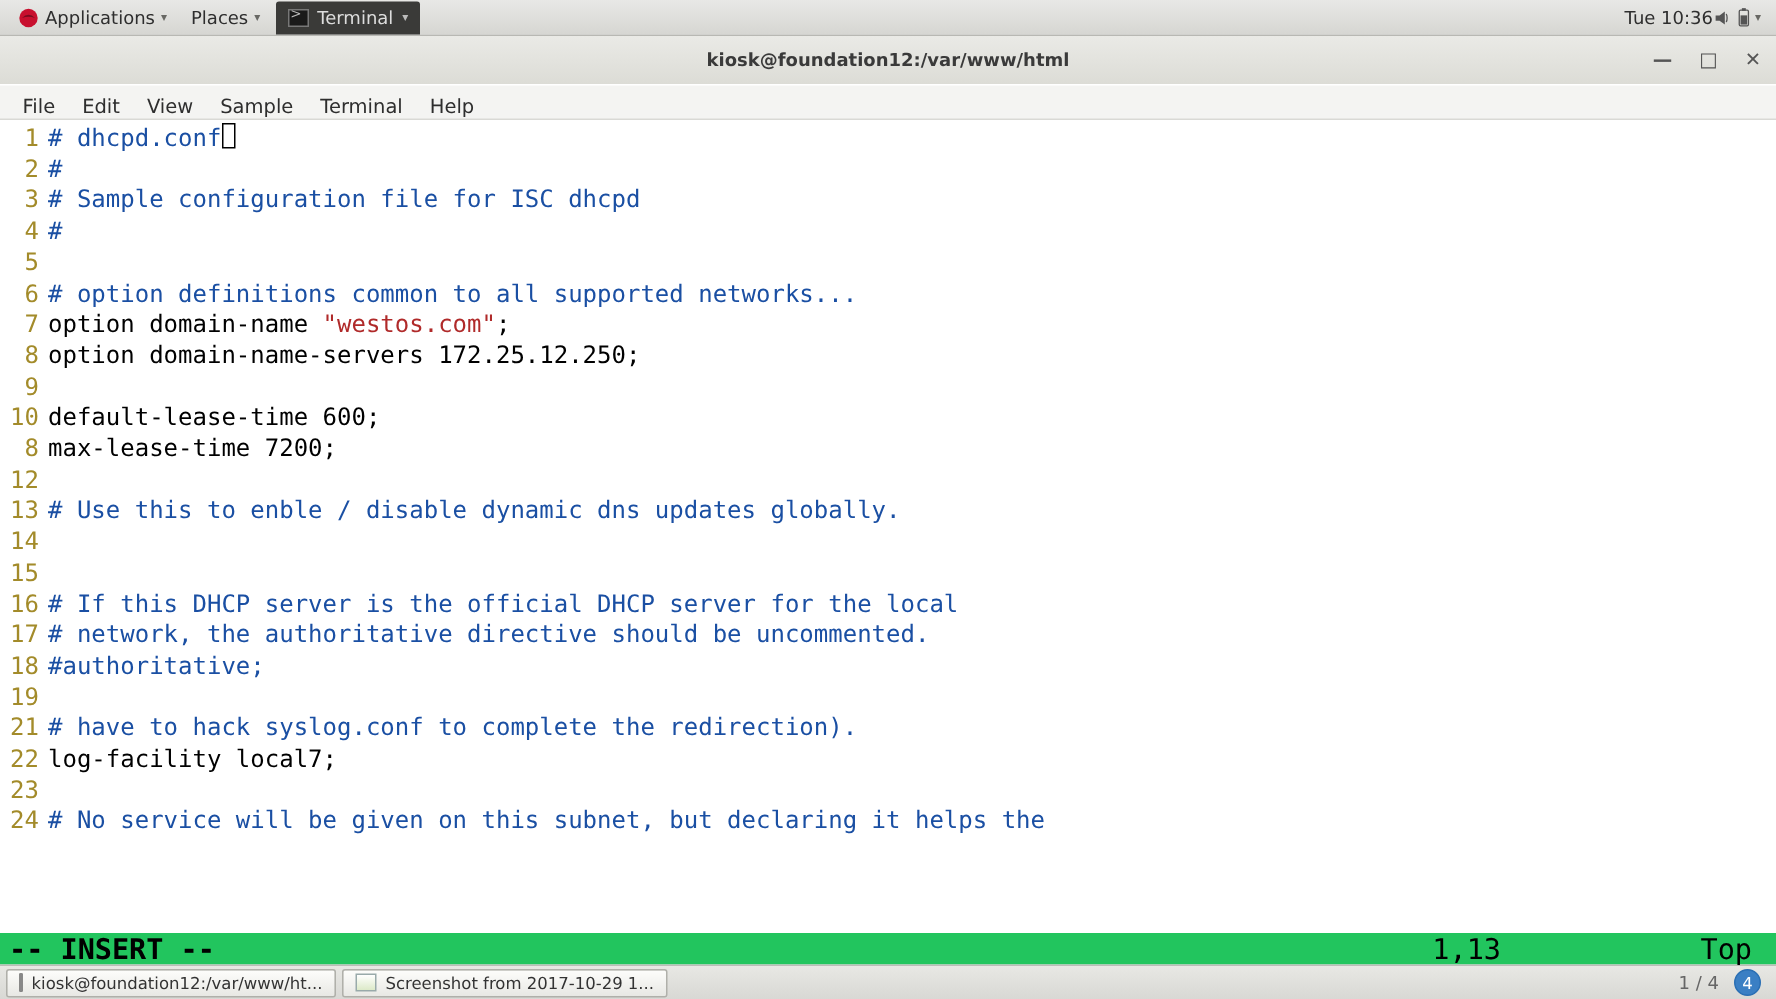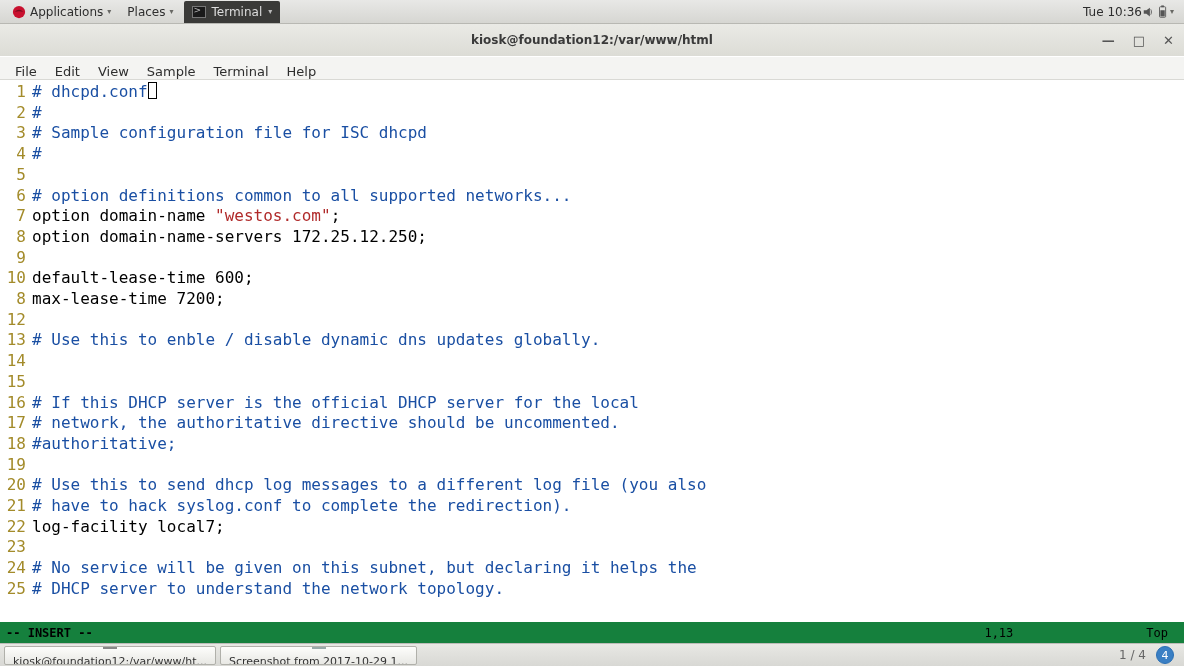--- a/index.html
+++ b/index.html
@@ -29,27 +29,27 @@
   
   .editor { height: 542px; background: #fff; font-family: "DejaVu Sans Mono", monospace; font-size: 16px; line-height: 20.7px; padding-top: 2px; overflow: hidden; }
   .line { display: flex; white-space: pre; }
   .gutter { width: 32px; text-align: right; color: #a38b2a; padding-right: 6px; flex-shrink: 0; font-weight: 500; }
   .code { color: #000; }
   .c-comment { color: #1a4fa3; }
   .c-string  { color: #b02a2a; }
   .cursor-box { display:inline-block; width: 9px; height: 17px; border: 1px solid #000; vertical-align: -2px; }
   
   
-  .status { height: 21px; font-family: "DejaVu Sans Mono", monospace; font-size: 12px; font-weight: bold; display: flex; align-items: center; padding: 0 6px; color: #000; background: #15803d; }
+  .status { height: 21px; font-family: "DejaVu Sans Mono", monospace; font-size: 19px; font-weight: bold; display: flex; align-items: center; padding: 0 6px; color: #000; background: #22c55e; }
   .status .mid { margin-left: auto; padding-right: 120px; font-weight: normal; }
   .status .right { padding-right: 10px; font-weight: normal; margin-left: 13px; }
   
   
   .taskbar { height: 23px; background: linear-gradient(#e8e8e4, #d8d8d4); border-top: 1px solid #bcbcb8; display: flex; align-items: center; padding: 0 4px; gap: 4px; }
-  .task-btn { height: 19px; border: 1px solid #b0b0aa; background: linear-gradient(#fdfdfb,#e8e8e4); border-radius: 2px; display: flex; align-items: center; gap: 6px; padding: 0 8px; font-size: 11px; color: #333; max-width: 220px; overflow: hidden; white-space: nowrap; flex-direction: column; }
+  .task-btn { height: 19px; border: 1px solid #b0b0aa; background: linear-gradient(#fdfdfb,#e8e8e4); border-radius: 2px; display: flex; align-items: center; gap: 6px; padding: 0 8px; font-size: 11px; color: #333; max-width: 220px; overflow: hidden; white-space: nowrap; }
   .task-btn .ico { width: 14px; height: 12px; background: #222; border:1px solid #888; }
   .task-btn .ico2 { width: 14px; height: 12px; border:1px solid #9aa; background: linear-gradient(#fff,#dce9c8); }
   .taskbar .tray { margin-left: auto; display: flex; align-items: center; gap: 10px; padding-right: 6px; color: #666; }
   .ws-badge { width: 18px; height: 18px; border-radius: 50%; background: #3a7fc4; color: #fff; font-size: 11px; display: flex; align-items: center; justify-content: center; border: 1px solid #2a6fb4; }
 </style>
 </head>
 <body>
 
 <div class="top-panel">
   <div class="left">
@@ -121,26 +121,24 @@
     <div class="line"><span class="gutter">10</span><span class="code"><span>default-lease-time 600;</span></span></div>
     <div class="line"><span class="gutter">8</span><span class="code"><span>max-lease-time 7200;</span></span></div>
     <div class="line"><span class="gutter">12</span><span class="code"></span></div>
     <div class="line"><span class="gutter">13</span><span class="code"><span class="c-comment"># Use this to enble / disable dynamic dns updates globally.</span></span></div>
     <div class="line"><span class="gutter">14</span></div>
     <div class="line"><span class="gutter">15</span><span class="code"></span></div>
     <div class="line"><span class="gutter">16</span><span class="code"><span class="c-comment"># If this DHCP server is the official DHCP server for the local</span></span></div>
     <div class="line"><span class="gutter">17</span><span class="code"><span class="c-comment"># network, the authoritative directive should be uncommented.</span></span></div>
     <div class="line"><span class="gutter">18</span><span class="code"><span class="c-comment">#authoritative;</span></span></div>
     <div class="line"><span class="gutter">19</span><span class="code"></span></div>
-    <div class="line"><span class="gutter">20</span><span class="code"><span class="c-comment"># Use this to send dhcp log messages to a different log file (you also</span></span></div>
     <div class="line"><span class="gutter">21</span><span class="code"><span class="c-comment"># have to hack syslog.conf to complete the redirection).</span></span></div>
     <div class="line"><span class="gutter">22</span><span class="code"><span>log-facility local7;</span></span></div>
     <div class="line"><span class="gutter">23</span><span class="code"></span></div>
     <div class="line"><span class="gutter">24</span><span class="code"><span class="c-comment"># No service will be given on this subnet, but declaring it helps the</span></span></div>
-    <div class="line"><span class="gutter">25</span><span class="code"><span class="c-comment"># DHCP server to understand the network topology.</span></span></div>
   </div>
 
 <div class="status">
   <span>-- INSERT --</span>
   <span class="mid">1,13</span>
   <span class="right">Top</span>
 </div>
 
 <div class="taskbar">
   <div class="task-btn">

